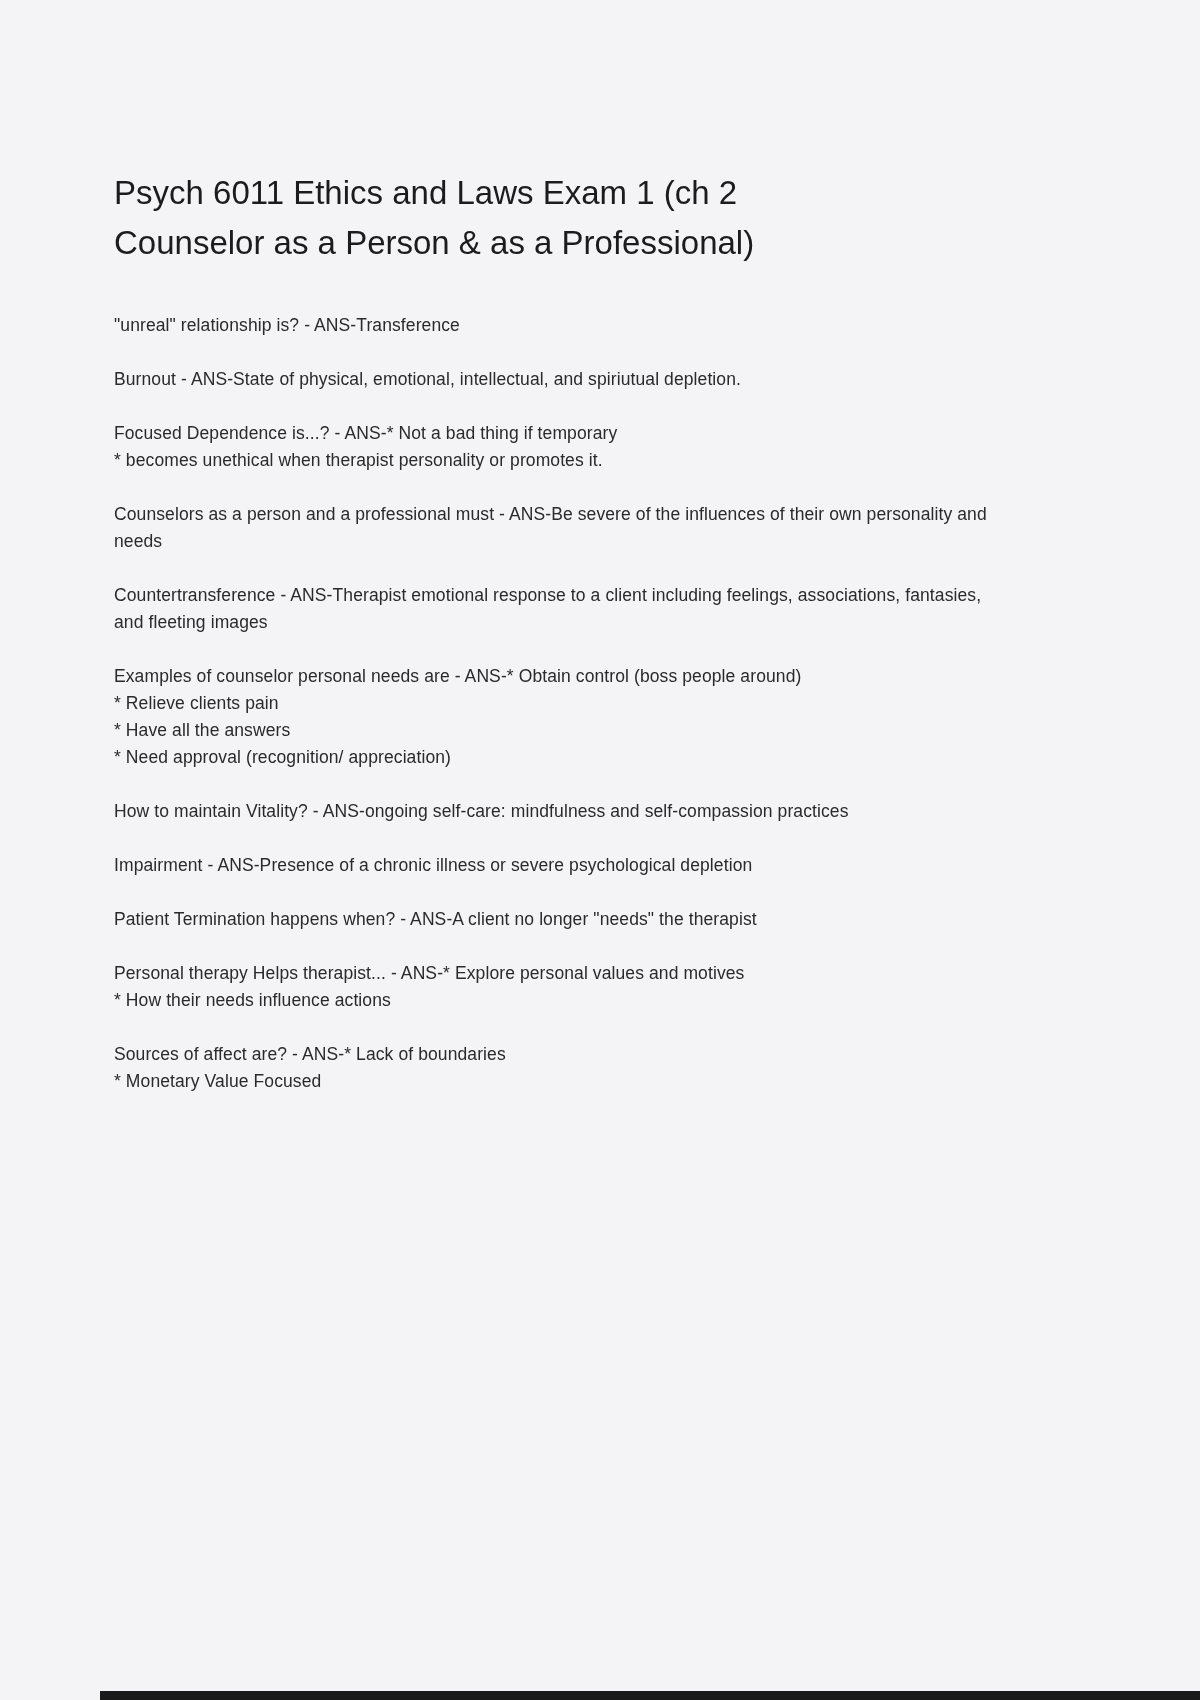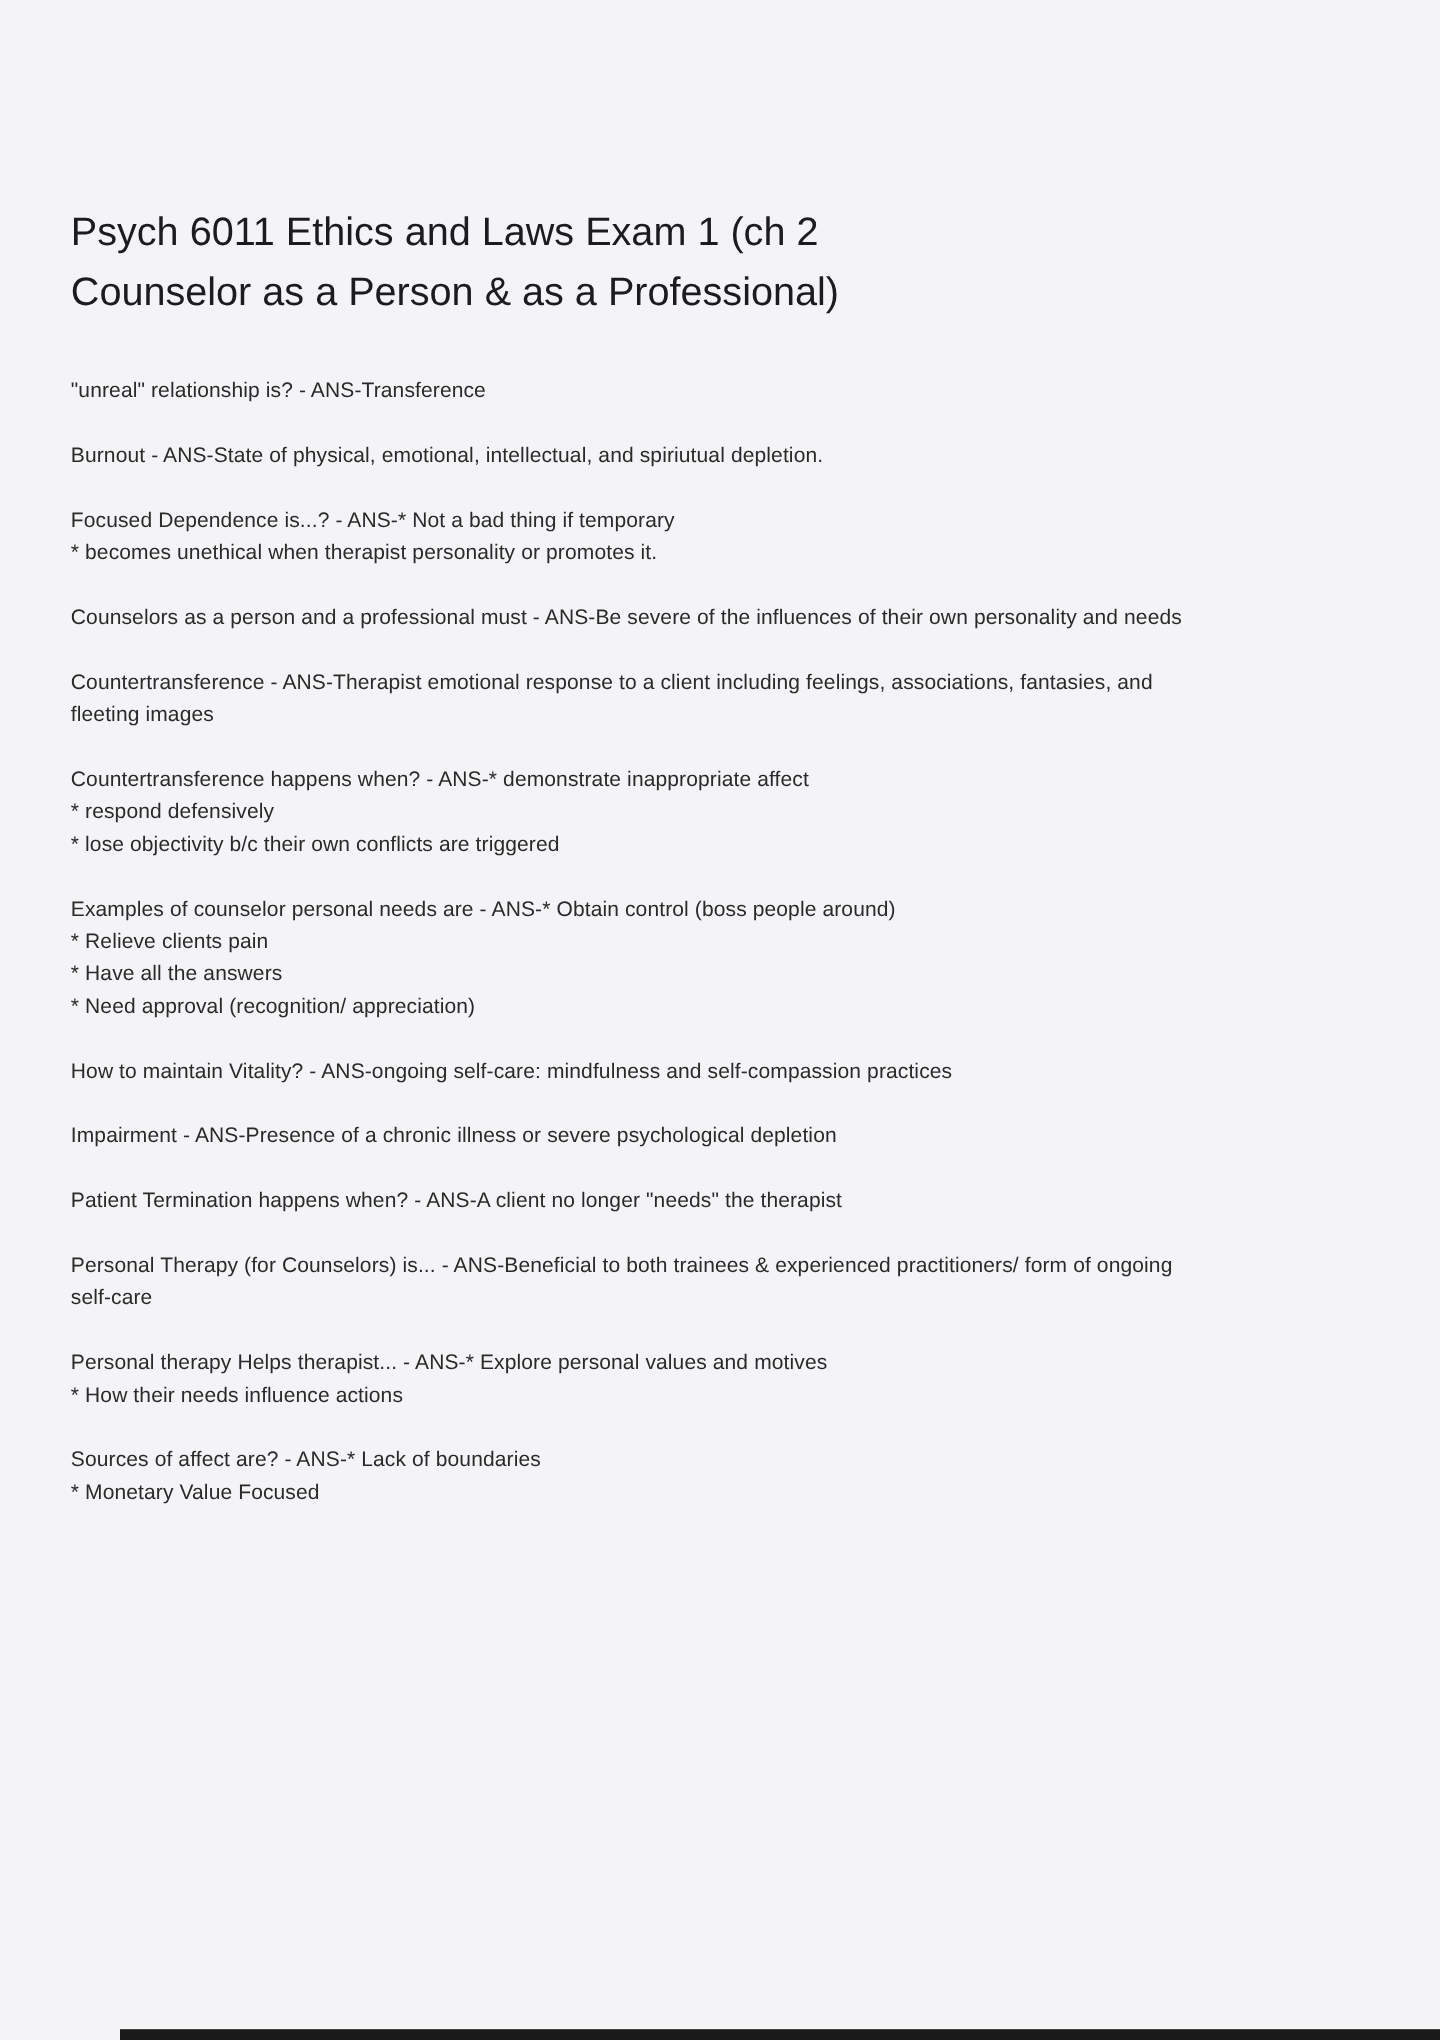--- a/index.html
+++ b/index.html
@@ -9,21 +9,21 @@
   body {
     width: 1200px;
     height: 1700px;
     background: #f4f4f7;
     font-family: "Liberation Sans", sans-serif;
     color: #212121;
     position: relative;
     overflow: hidden;
   }
   .content {
-    padding: 168px 200px 0 59px;
+    padding: 168px 200px 0 114px;
   }
   .doc-title {
     font-size: 33px;
     font-weight: 400;
     line-height: 50px;
     color: #1c1c1e;
     margin: 0 0 44px 0;
   }
   .qa-list {
     display: block;
@@ -66,43 +66,35 @@
         <div class="qa-line">Focused Dependence is...? - ANS-* Not a bad thing if temporary</div>
         <div class="qa-line">* becomes unethical when therapist personality or promotes it.</div>
       </div>
       <div class="qa-item">
         <div class="qa-line">Counselors as a person and a professional must - ANS-Be severe of the influences of their own personality and needs</div>
       </div>
       <div class="qa-item">
         <div class="qa-line">Countertransference - ANS-Therapist emotional response to a client including feelings, associations, fantasies, and fleeting images</div>
       </div>
       <div class="qa-item">
-        <div class="qa-line">Countertransference happens when? - ANS-* demonstrate inappropriate affect</div>
-        <div class="qa-line">* respond defensively</div>
-        <div class="qa-line">* lose objectivity b/c their own conflicts are triggered</div>
-      </div>
-      <div class="qa-item">
         <div class="qa-line">Examples of counselor personal needs are - ANS-* Obtain control (boss people around)</div>
         <div class="qa-line">* Relieve clients pain</div>
         <div class="qa-line">* Have all the answers</div>
         <div class="qa-line">* Need approval (recognition/ appreciation)</div>
       </div>
       <div class="qa-item">
         <div class="qa-line">How to maintain Vitality? - ANS-ongoing self-care: mindfulness and self-compassion practices</div>
       </div>
       <div class="qa-item">
         <div class="qa-line">Impairment - ANS-Presence of a chronic illness or severe psychological depletion</div>
       </div>
       <div class="qa-item">
         <div class="qa-line">Patient Termination happens when? - ANS-A client no longer "needs" the therapist</div>
       </div>
       <div class="qa-item">
-        <div class="qa-line">Personal Therapy (for Counselors) is... - ANS-Beneficial to both trainees &amp; experienced practitioners/ form of ongoing self-care</div>
-      </div>
-      <div class="qa-item">
         <div class="qa-line">Personal therapy Helps therapist... - ANS-* Explore personal values and motives</div>
         <div class="qa-line">* How their needs influence actions</div>
       </div>
       <div class="qa-item">
         <div class="qa-line">Sources of affect are? - ANS-* Lack of boundaries</div>
         <div class="qa-line">* Monetary Value Focused</div>
       </div>
     </div>
 </div>
 

